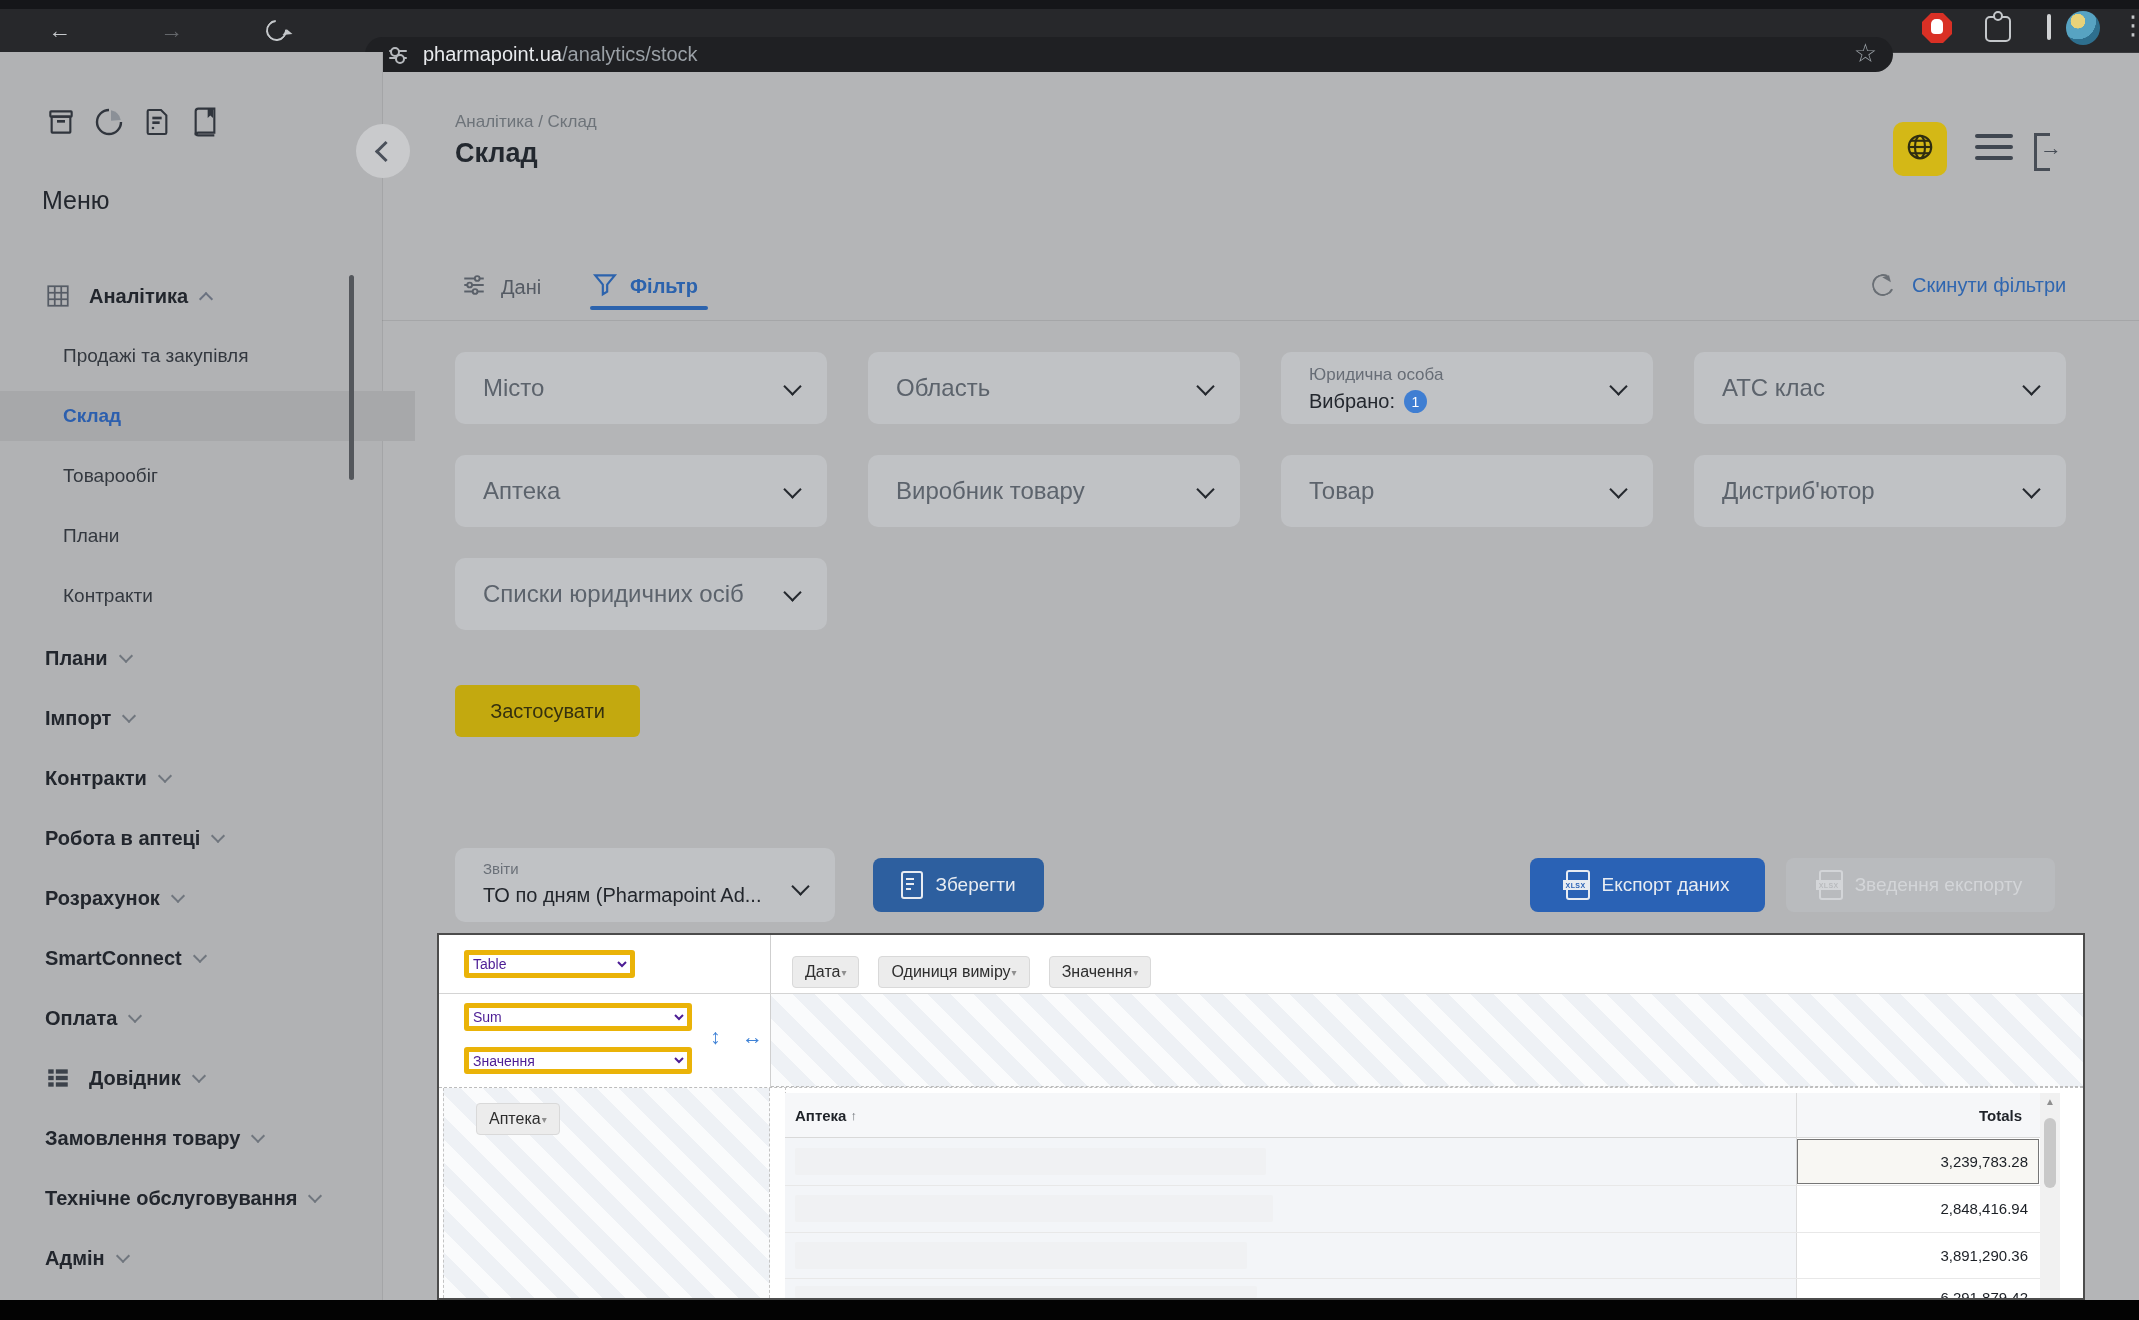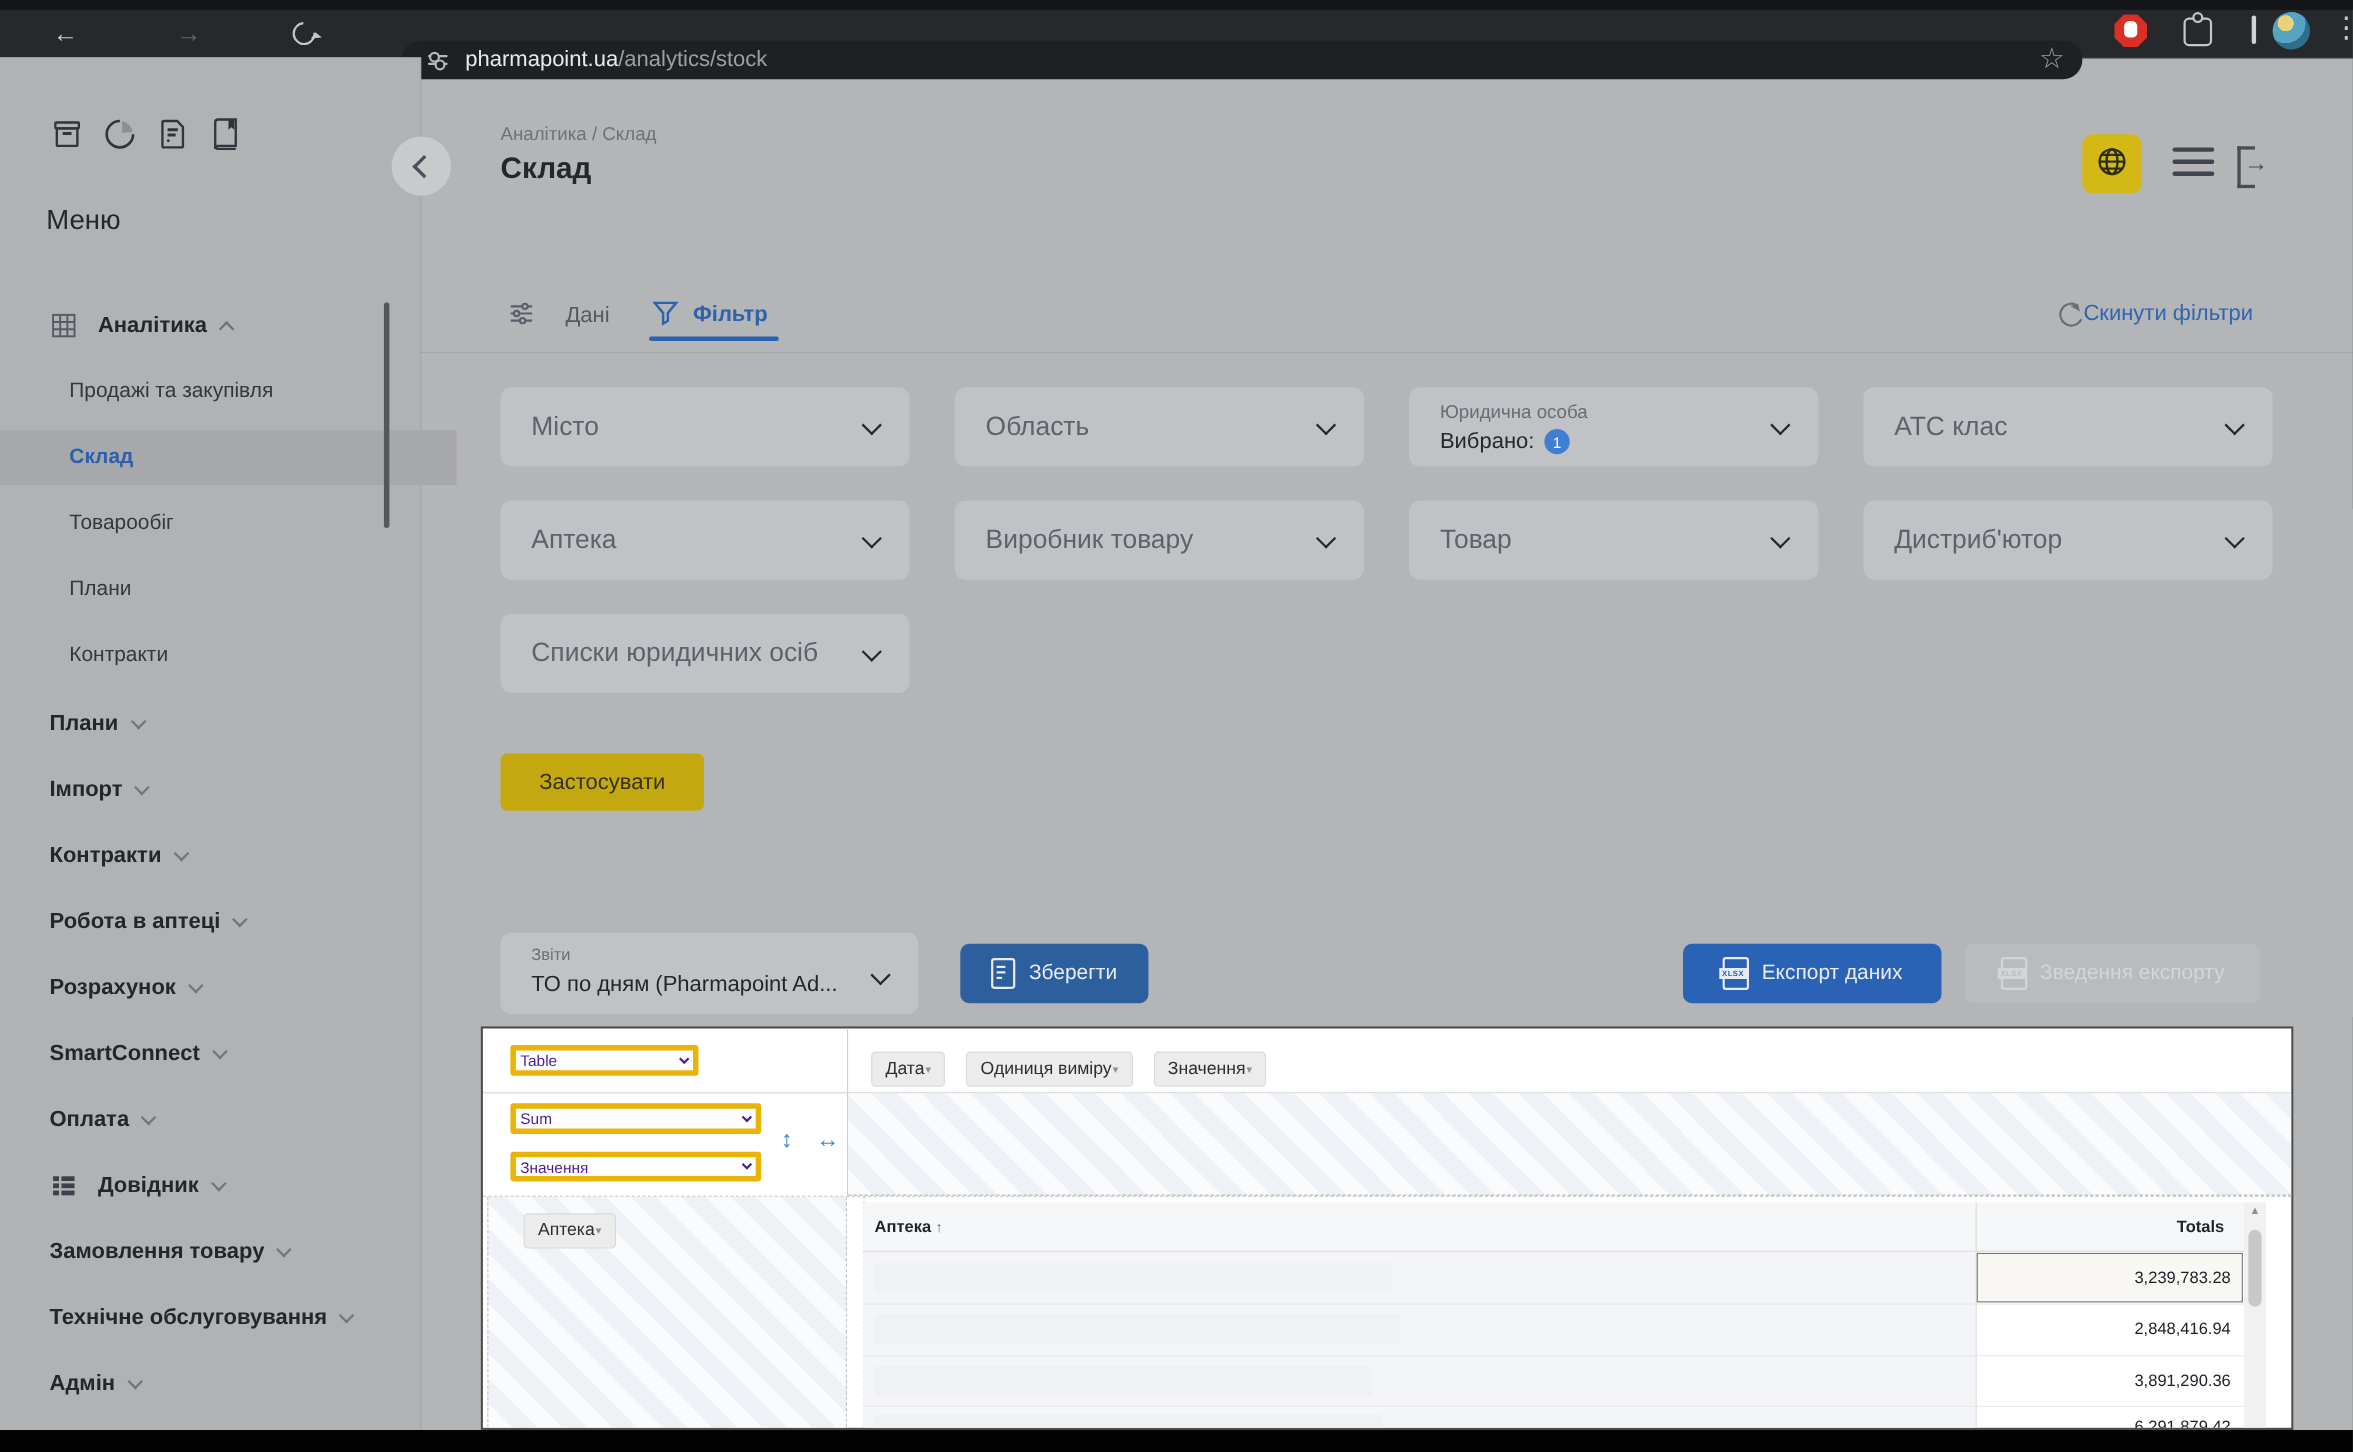--- a/index.html
+++ b/index.html
@@ -279,40 +279,40 @@
   <div class="burger">
       <i></i>
       <i></i>
       <i></i>
     </div>
   <div class="logout">
       <span class="door"></span>
       <span class="arr">→</span>
     </div>
 
-  <div class="abs" style="left:460px;top:272px;display:flex;align-items:center;gap:26px;cursor:pointer;">
+  <div class="abs" style="left:460px;top:272px;display:flex;align-items:center;gap:13px;cursor:pointer;">
     <span><svg width="28" height="26" viewBox="0 0 24 24" fill="none" stroke="#5a6069" stroke-width="1.8">
           <line x1="3" y1="6" x2="21" y2="6"></line>
           <circle cx="15" cy="6" r="2.2" fill="#b4b5b7"></circle>
           <line x1="3" y1="12" x2="21" y2="12"></line>
           <circle cx="8" cy="12" r="2.2" fill="#b4b5b7"></circle>
           <line x1="3" y1="18" x2="21" y2="18"></line>
           <circle cx="13" cy="18" r="2.2" fill="#b4b5b7"></circle>
         </svg></span>
     <span class="tab-lbl" style="color:#545a63;font-weight:500;">Дані</span>
   </div>
   <div class="abs" style="left:592px;top:270px;display:flex;align-items:center;gap:12px;cursor:pointer;">
     <span><svg width="26" height="28" viewBox="0 0 24 24" fill="none" stroke="#2c63ad" stroke-width="2">
           <path d="M3 4h18l-7 8.5V19l-4 2.5v-9z"></path>
         </svg></span>
     <span class="tab-lbl" style="color:#2c63ad;font-weight:700;">Фільтр</span>
   </div>
   <div class="tab-underline"></div>
   <div class="tabs-divider"></div>
-  <div class="abs" style="left:1872px;top:274px;display:flex;align-items:center;gap:0;cursor:pointer;">
+  <div class="abs" style="left:1872px;top:274px;display:flex;align-items:flex-start;gap:18px;cursor:pointer;">
     <span class="reset-ic"></span>
     <span style="font-size:20px;color:#2f66b0;">Скинути фільтри</span>
   </div>
 
   <div class="ffield" style="left:455px;top:352px;">
       <span class="fl">Місто</span>
       <span class="chevd"></span>
     </div>
   <div class="ffield" style="left:868px;top:352px;">
       <span class="fl">Область</span>

